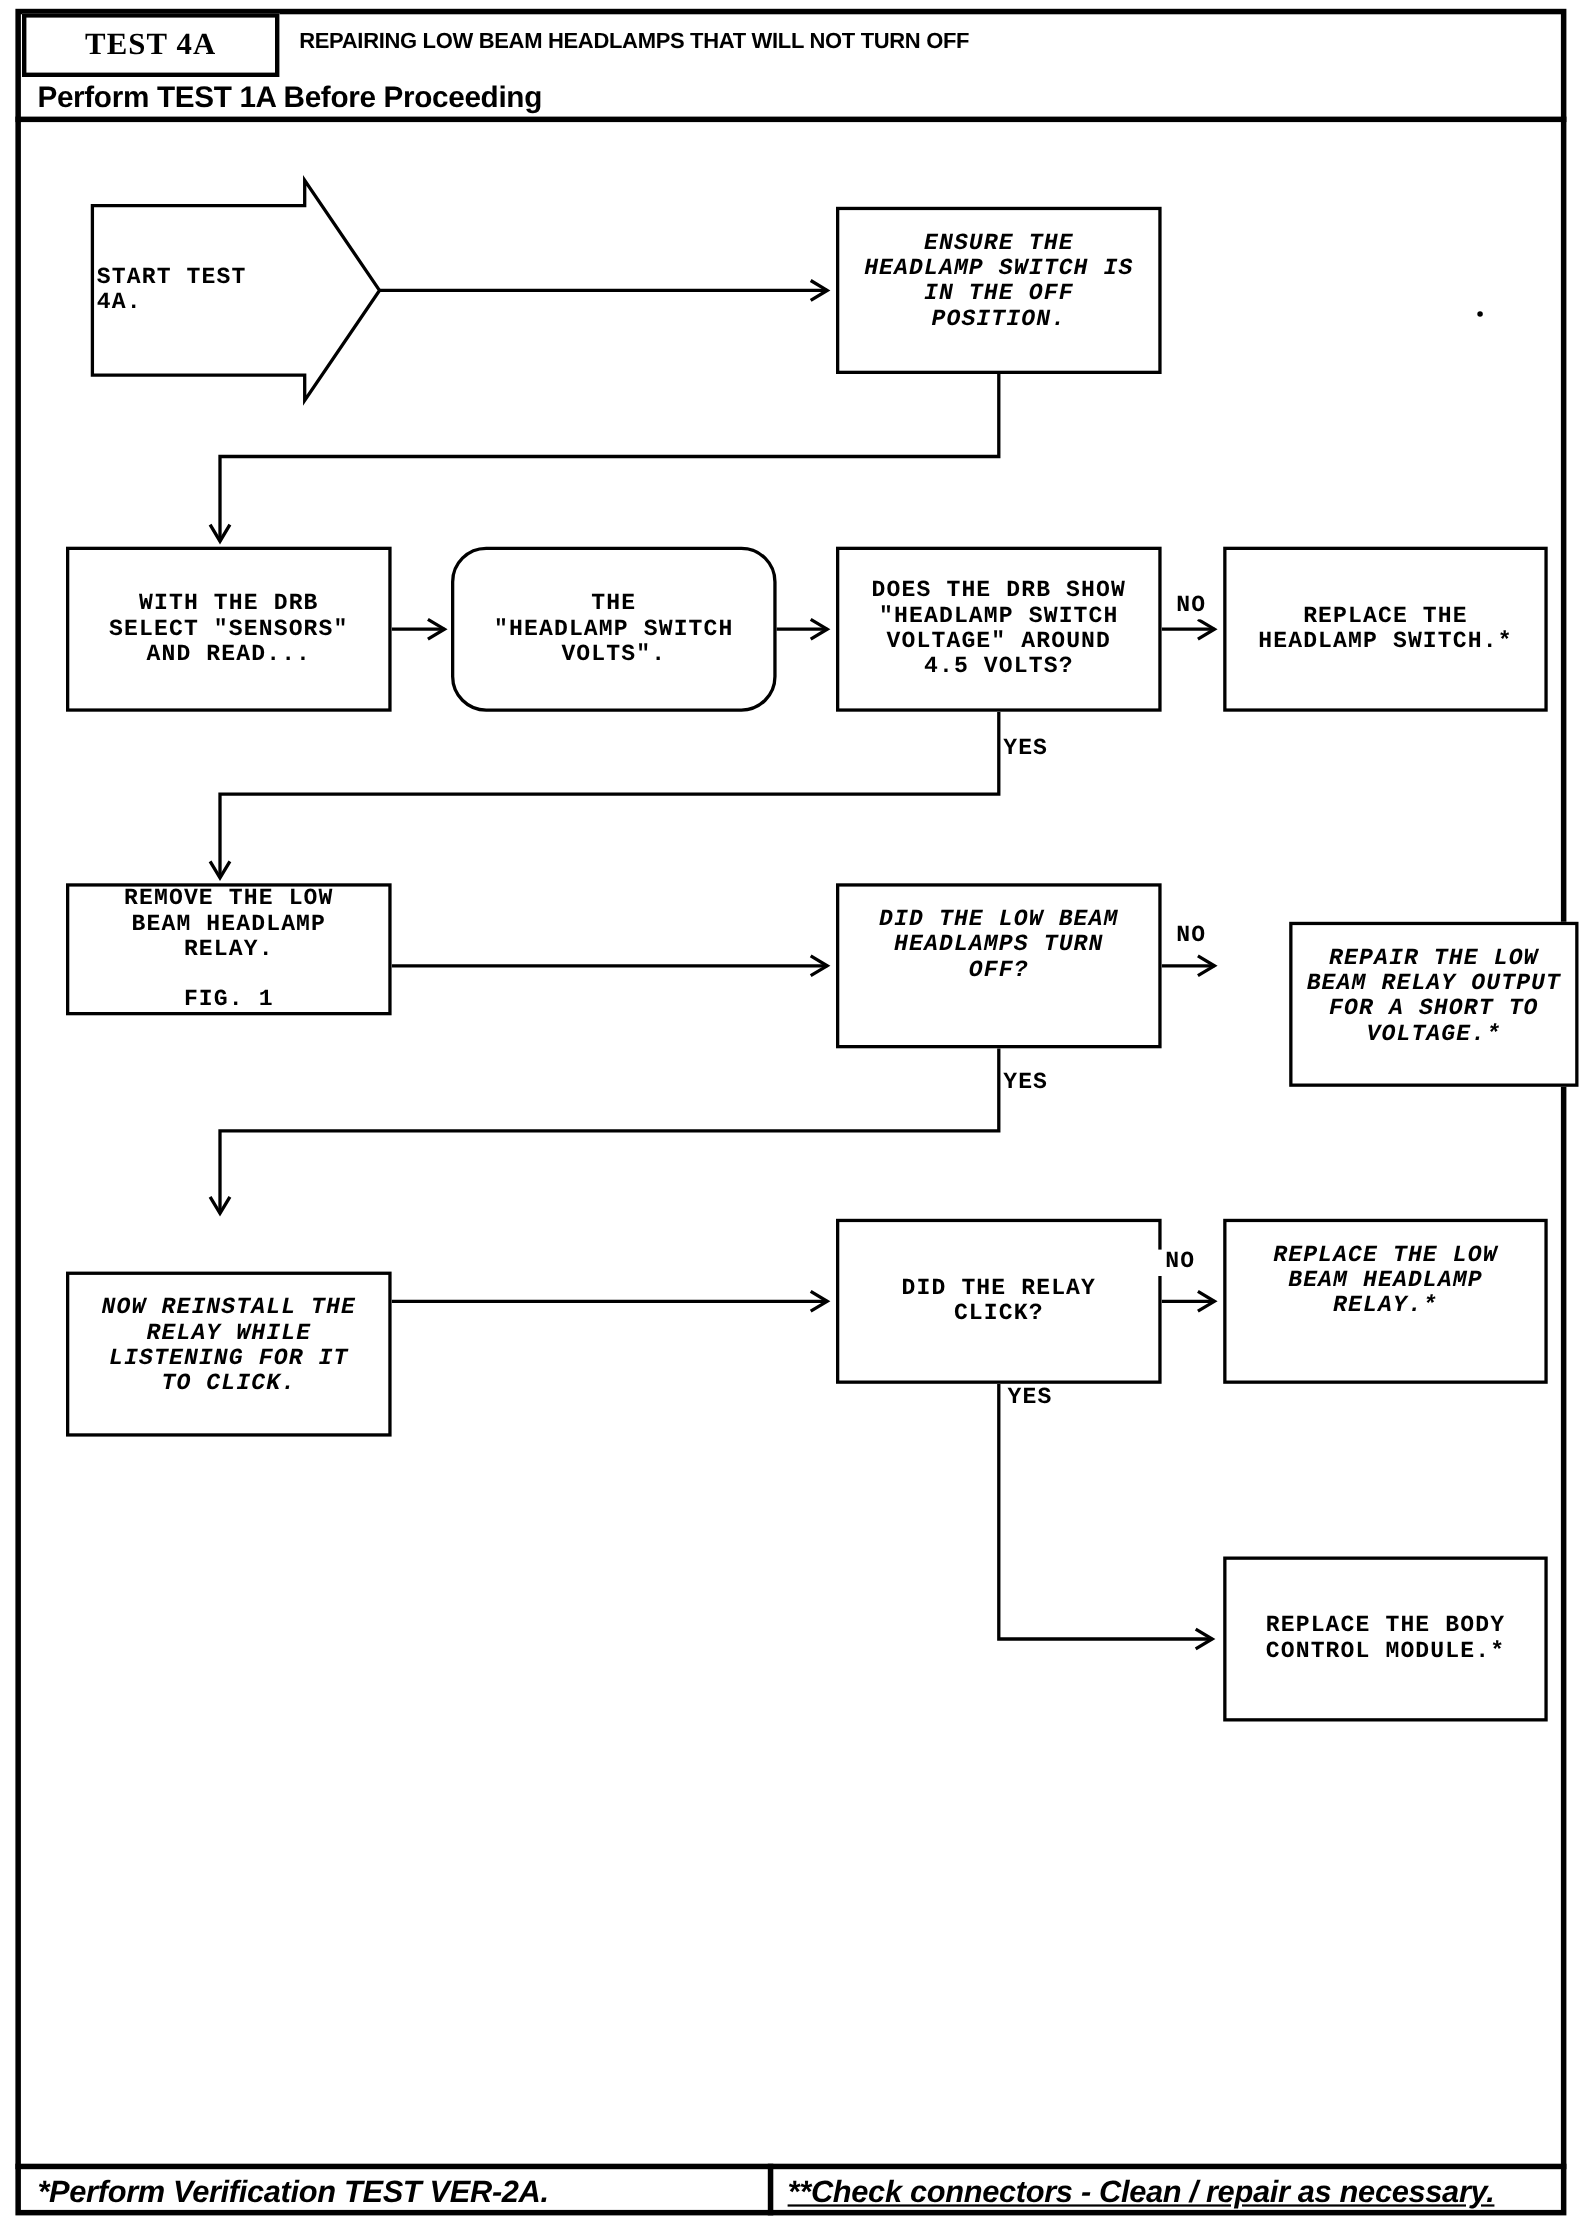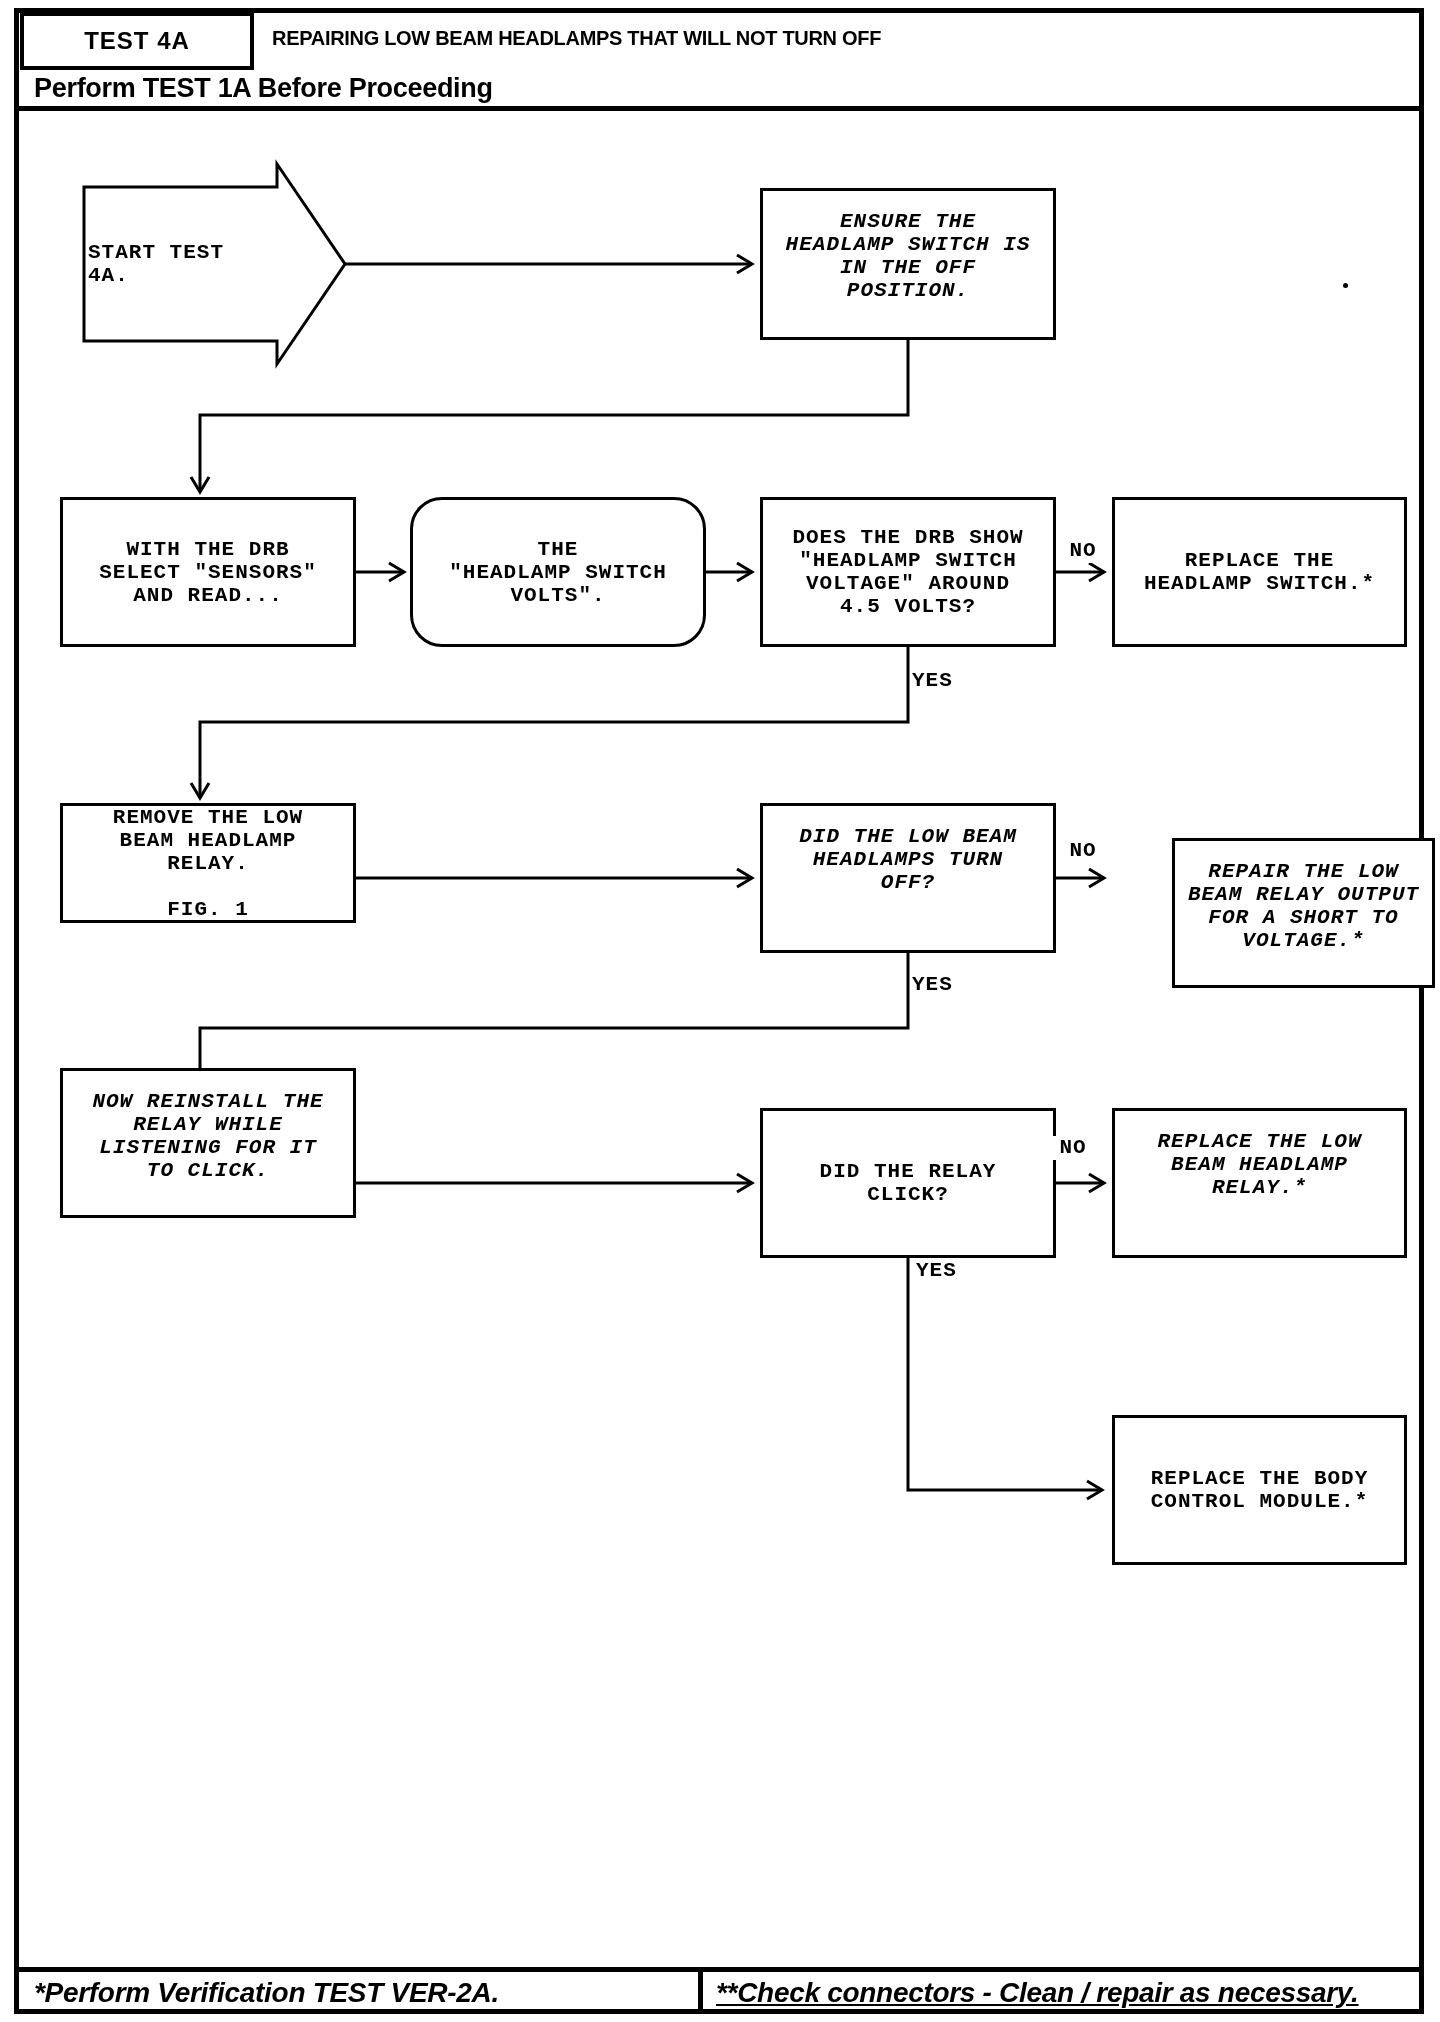--- a/index.html
+++ b/index.html
@@ -4,21 +4,21 @@
 <style>
   html,body{margin:0;padding:0;background:#e8e8e8;}
   #canvas{position:relative;width:1440px;height:2022px;background:#ffffff;
           font-family:"Liberation Mono",monospace;overflow:hidden;}
   .abs{position:absolute;box-sizing:border-box;}
   
   .page-border{left:14px;top:8px;width:1410px;height:2006px;border:5px solid #000;background:transparent;pointer-events:none;}
   
   .test-box{left:20px;top:12px;width:234px;height:58px;border:4px solid #000;background:#fff;
             display:flex;align-items:center;justify-content:center;
-            font-family:Liberation Sans, sans-serif;font-weight:700;font-size:24px;letter-spacing:1px;color:#000;}
+            font-family:Liberation Serif, serif;font-weight:700;font-size:28px;letter-spacing:1px;color:#000;}
   .page-title{left:272px;top:27px;width:1120px;font-family:"Liberation Sans",sans-serif;
               font-weight:700;font-size:20px;color:#000;letter-spacing:-0.3px;}
   .subtitle{left:34px;top:73px;width:900px;font-family:"Liberation Sans",sans-serif;
             font-weight:700;font-size:27px;color:#000;letter-spacing:-0.3px;}
   .hrule{left:14px;top:106px;width:1410px;height:5px;background:#000;}
   
   svg.wires{left:0;top:0;width:1440px;height:2022px;}
   .wire{stroke:#000;stroke-width:3;fill:none;}
   .startshape{fill:#fff;stroke:#000;stroke-width:3;}
   .node{background:#fff;border:3px solid #000;display:flex;flex-direction:column;
@@ -113,21 +113,21 @@
 
 FIG. 1</div>
   <div class="abs node v-top" style="left:760px;top:803px;width:296px;height:150px;">DID THE LOW BEAM
 HEADLAMPS TURN
 OFF?</div>
   <div class="abs node v-top" style="left:1172px;top:803px;width:263px;height:150px;margin-top:35px;">REPAIR THE LOW
 BEAM RELAY OUTPUT
 FOR A SHORT TO
 VOLTAGE.*</div>
 
-  <div class="abs node v-top" style="left:60px;top:1068px;width:296px;height:150px;">NOW REINSTALL THE
+  <div class="abs node v-top" style="left:60px;top:1156px;width:296px;height:150px;">NOW REINSTALL THE
 RELAY WHILE
 LISTENING FOR IT
 TO CLICK.</div>
   <div class="abs node" style="left:760px;top:1108px;width:296px;height:150px;">DID THE RELAY
 CLICK?</div>
   <div class="abs node v-top" style="left:1112px;top:1108px;width:295px;height:150px;">REPLACE THE LOW
 BEAM HEADLAMP
 RELAY.*</div>
 
   <div class="abs node" style="left:1112px;top:1415px;width:295px;height:150px;">REPLACE THE BODY

